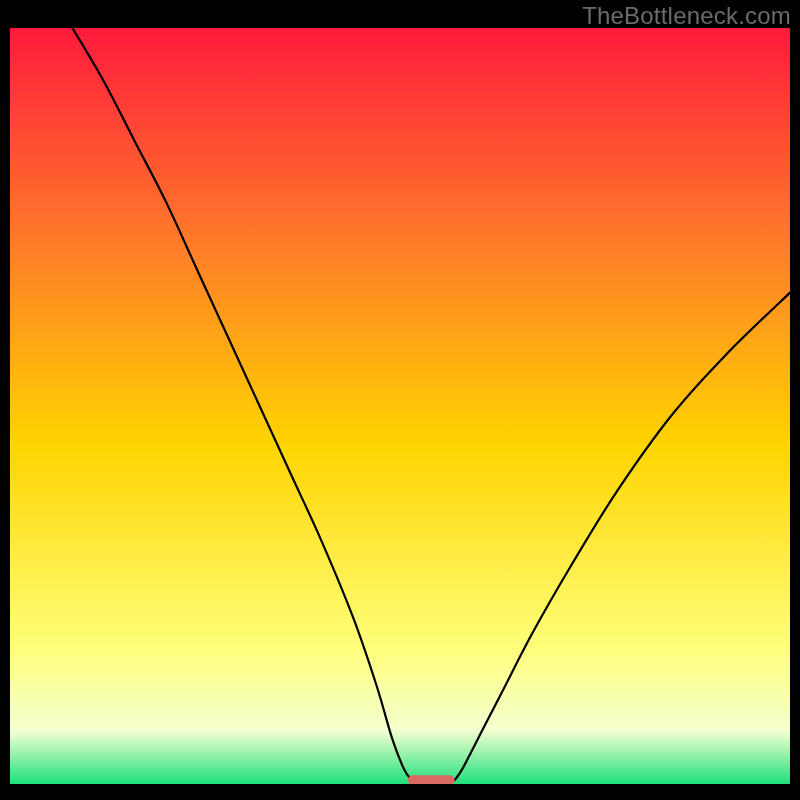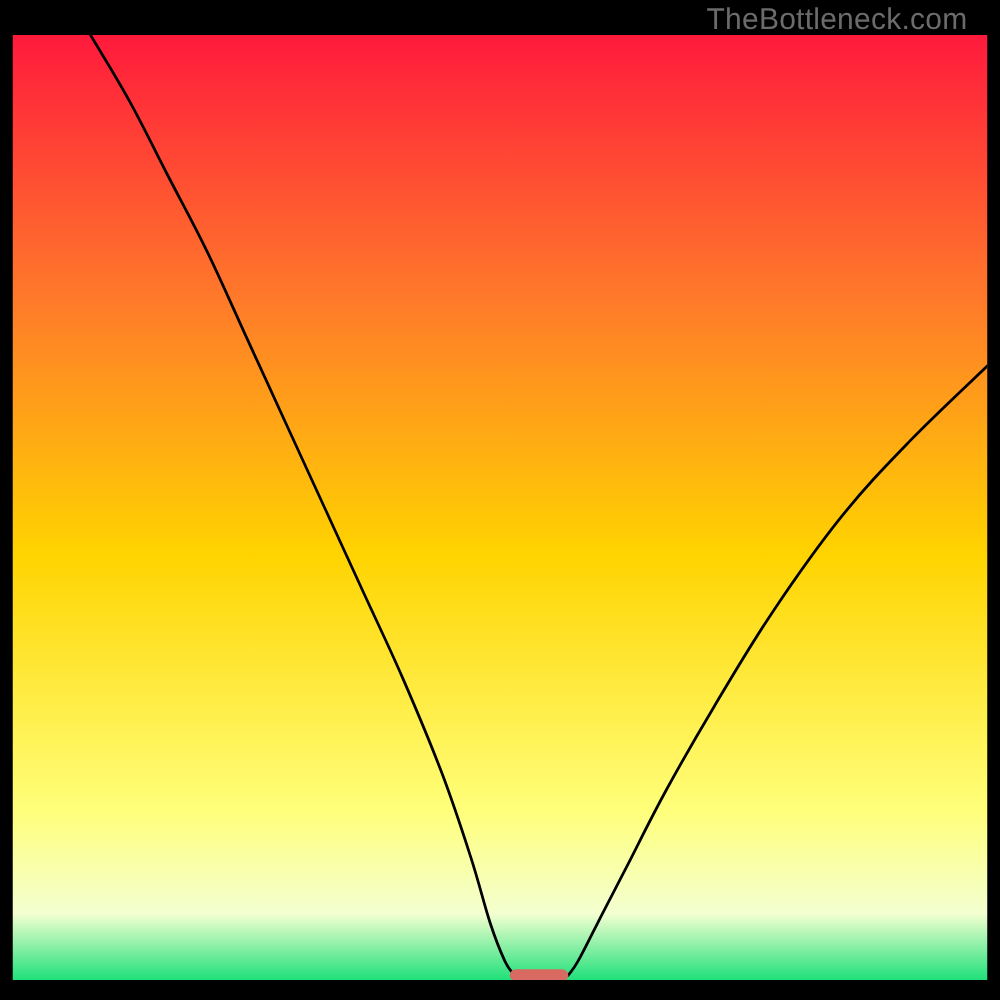--- a/index.html
+++ b/index.html
@@ -13,21 +13,21 @@
   }
   .frame {
     position: relative;
     width: 800px;
     height: 800px;
     background: #000;
   }
   .watermark {
     position: absolute;
     top: 2px;
-    right: 26px;
+    right: 9px;
     color: #6b6b6b;
     font-size: 24px;
     font-weight: 400;
     letter-spacing: 0.2px;
     z-index: 10;
     user-select: none;
   }
   .plot {
     position: absolute;
     left: 10px;

